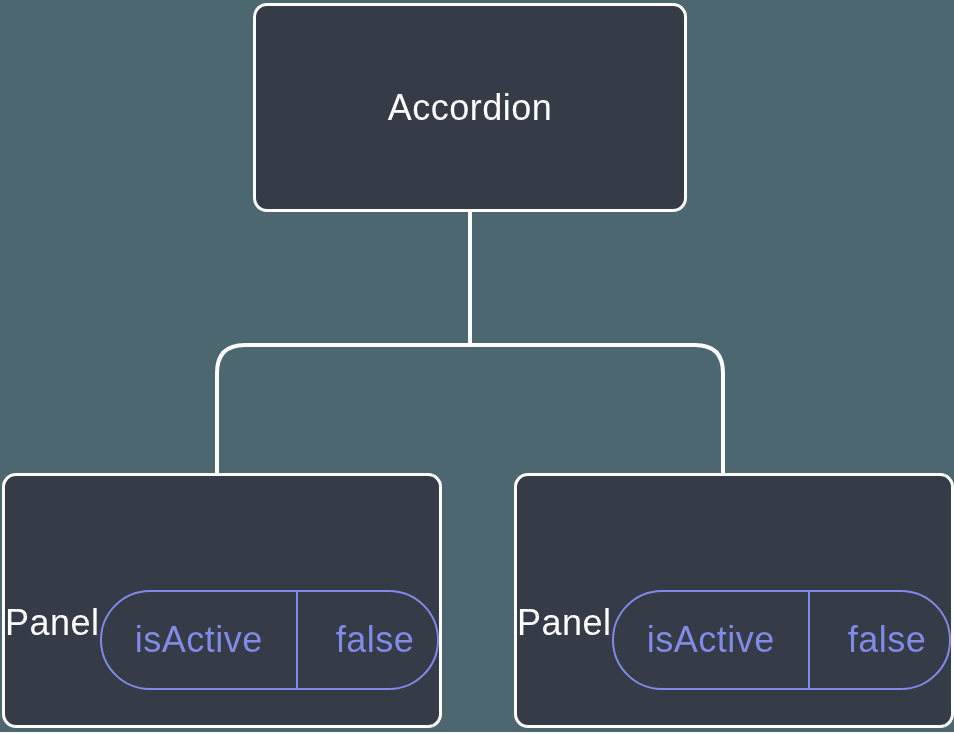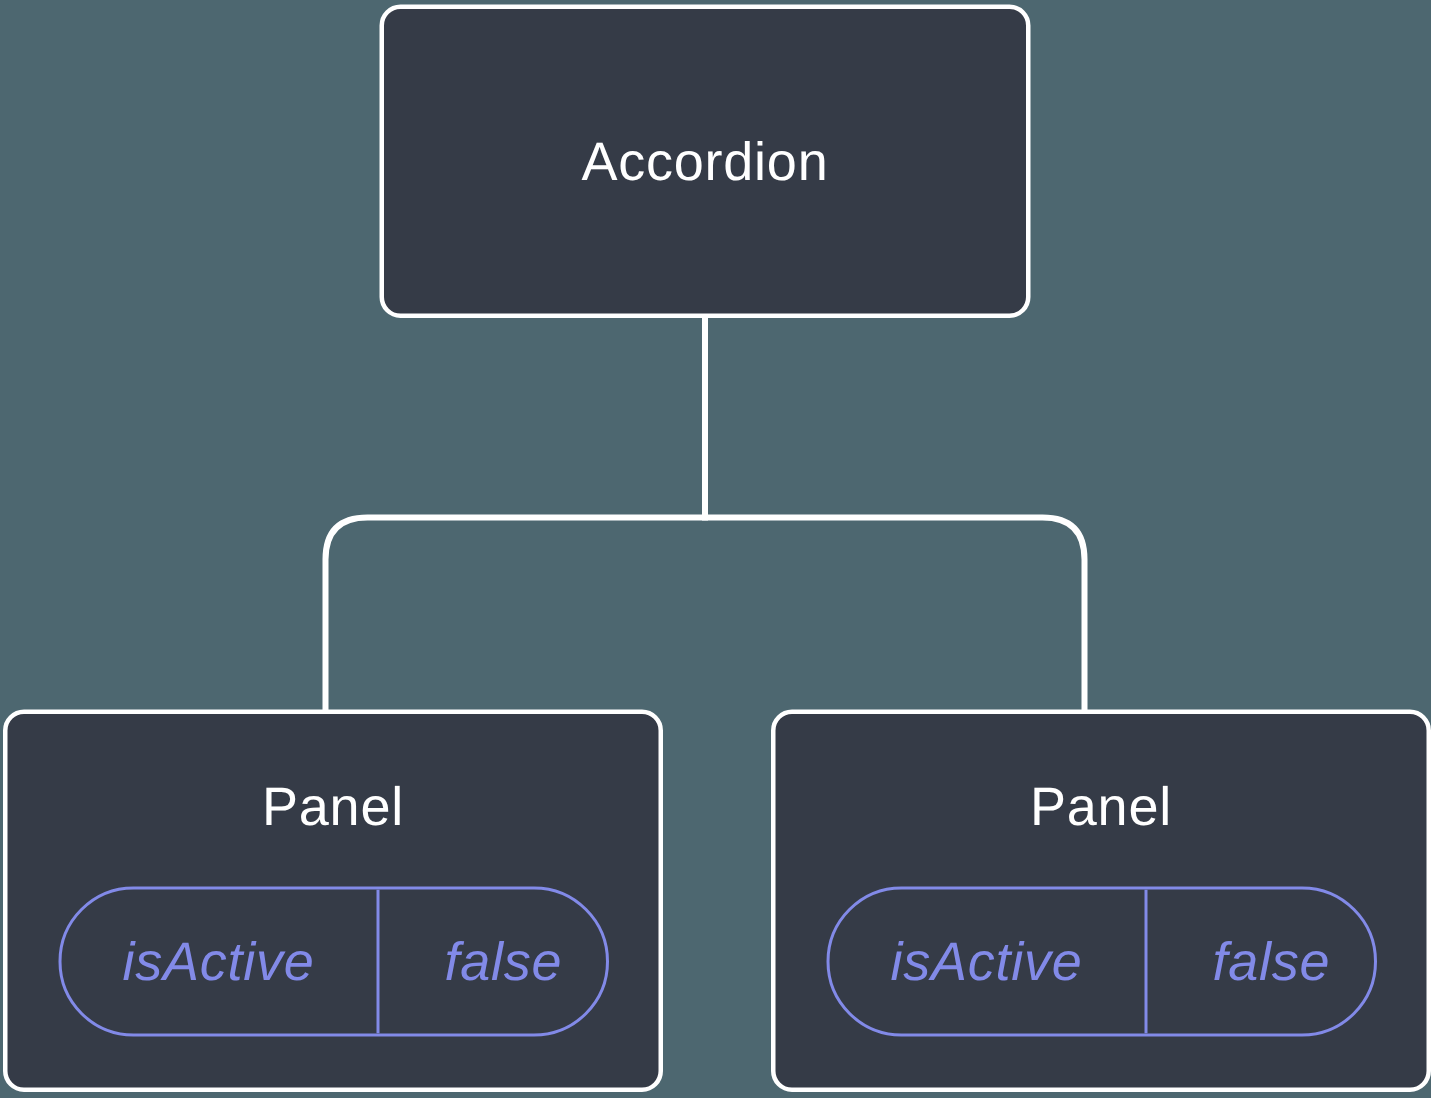--- a/index.html
+++ b/index.html
@@ -49,34 +49,33 @@
     left: 253px; top: 3px;
     width: 434px; height: 209px;
     display: flex;
     align-items: center;
     justify-content: center;
   }
   .panel-node {
     top: 473px;
     width: 440px; height: 255px;
     display: flex;
-    flex-direction: column;
+    flex-direction: row;
     align-items: center;
     padding-top: 44px;
   }
   .panel-left  { left: 2px; }
   .panel-right { left: 514px; }
   .pill {
     margin-top: 35px;
     width: 367px; height: 100px;
     border: 2.5px solid var(--accent-purple);
     border-radius: 50px;
     display: flex;
     overflow: hidden;
-    font-style: italic;
   }
   .pill-cell {
     display: flex;
     align-items: center;
     justify-content: center;
     font-size: 36px;
     letter-spacing: 0.5px;
     color: var(--accent-purple);
   }
   .pill-name {

